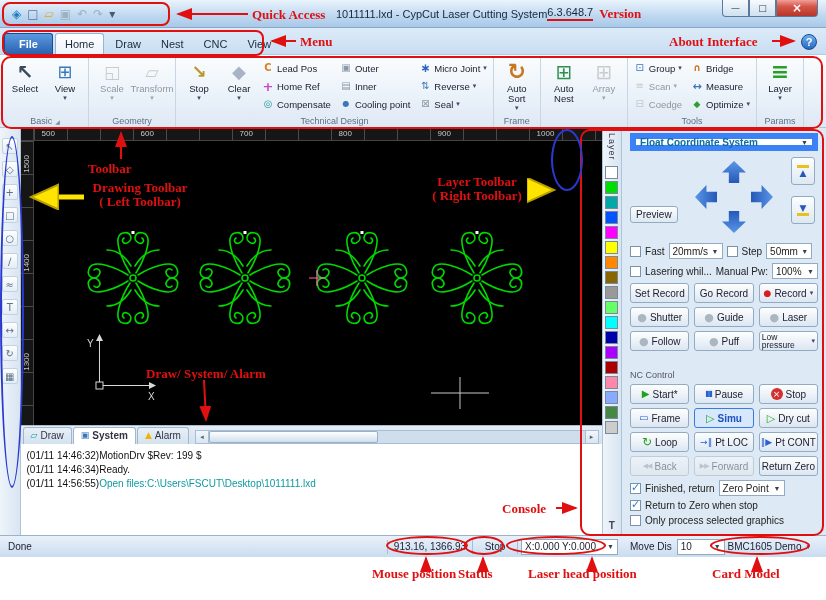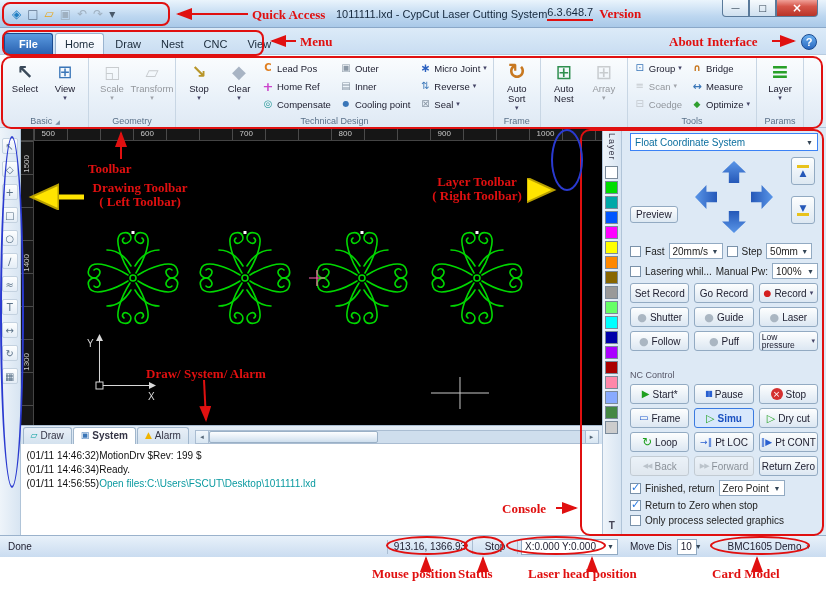--- a/index.html
+++ b/index.html
@@ -72,21 +72,21 @@
 
 
 .layerbar{width:20px;background:linear-gradient(90deg,#eef4fa,#d8e5f2);border-left:1px solid #b0c4d8;display:flex;flex-direction:column;align-items:center;padding:3px 0 4px;}
 .layerlabel{writing-mode:vertical-rl;font-size:9px;color:#334;letter-spacing:1px;margin:2px 0 5px;}
 #layersquares{display:flex;flex-direction:column;align-items:center;}
 .lsq{width:13px;height:13px;border:1px solid #7a8a9a;margin-bottom:2px;}
 .layer-t{margin-top:auto;font-size:10px;color:#445;font-weight:bold;}
 
 
 .rightpanel{flex:1;background:#dde9f5;border-left:1px solid #b0c4d8;padding:5px 8px 4px;display:flex;flex-direction:column;gap:4px;font-size:10px;}
-.coord-dd{height:18px;background:#fff;border:1px solid #3b82f6;display:flex;align-items:center;padding:0 4px;color:#0b6e9e;font-weight:normal;font-size:10px;}
+.coord-dd{height:18px;background:#fff;border:6px solid #3b82f6;display:flex;align-items:center;padding:0 4px;color:#0b6e9e;font-weight:bold;font-size:10px;}
 .dd-arr{margin-left:auto;font-size:7px;color:#345;}
 .jog-area{display:flex;height:84px;}
 .jog-left{width:50px;display:flex;align-items:flex-end;padding-bottom:16px;}
 .btn{background:linear-gradient(#fdfefe,#dde8f2);border:1px solid #92aac2;border-radius:3px;font-size:10px;padding:2px 5px;color:#223;}
 .jog-pad{flex:1;display:flex;flex-direction:column;align-items:center;justify-content:center;gap:3px;}
 .jog-mid{display:flex;gap:30px;}
 .arr{width:26px;height:22px;background:linear-gradient(#5a96e8,#2558b8);clip-path:polygon(50% 0,96% 52%,70% 52%,70% 100%,30% 100%,30% 52%,4% 52%);}
 .arr.down{transform:rotate(180deg);}
 .arr.left{transform:rotate(-90deg);}
 .arr.right{transform:rotate(90deg);}
@@ -110,21 +110,21 @@
 .nc-label{font-size:9px;color:#556;margin-top:15px;}
 
 
 .statusbar{height:22px;background:linear-gradient(#e8f1fa,#cadcf0);border-top:1px solid #9ab2cc;display:flex;align-items:center;font-size:10px;color:#223;padding:0 4px;}
 .sb-done{width:380px;padding-left:4px;}
 .sb-mouse{width:78px;text-align:center;}
 .sb-status{width:38px;text-align:center;}
 .sb-box{background:#fff;border:1px solid #92aac2;height:16px;display:flex;align-items:center;padding:0 3px;gap:3px;}
 .sb-box.laser{width:97px;}
 .sb-movedis{margin-left:12px;margin-right:5px;}
-.sb-box.dis{width:20px;}
+.sb-box.dis{width:48px;}
 .sb-card{margin-left:auto;display:flex;align-items:center;gap:5px;padding-right:12px;}
 .sb-sep{width:1px;height:14px;background:#aabdd2;margin:0 3px;flex:none;}
 .bottomstrip{height:43px;background:#fff;}
 
 
 .overlay{position:absolute;inset:0;pointer-events:none;z-index:50;}
 .ann{position:absolute;color:#e01010;font-family:"Liberation Serif",serif;font-weight:bold;font-size:13px;white-space:nowrap;}
 .ann.two{text-align:center;line-height:14px;}
 .annbox{position:absolute;border:2px solid #e01010;border-radius:8px;}
 .annellipse{position:absolute;border:2px solid #2a3ad0;border-radius:50%;}

